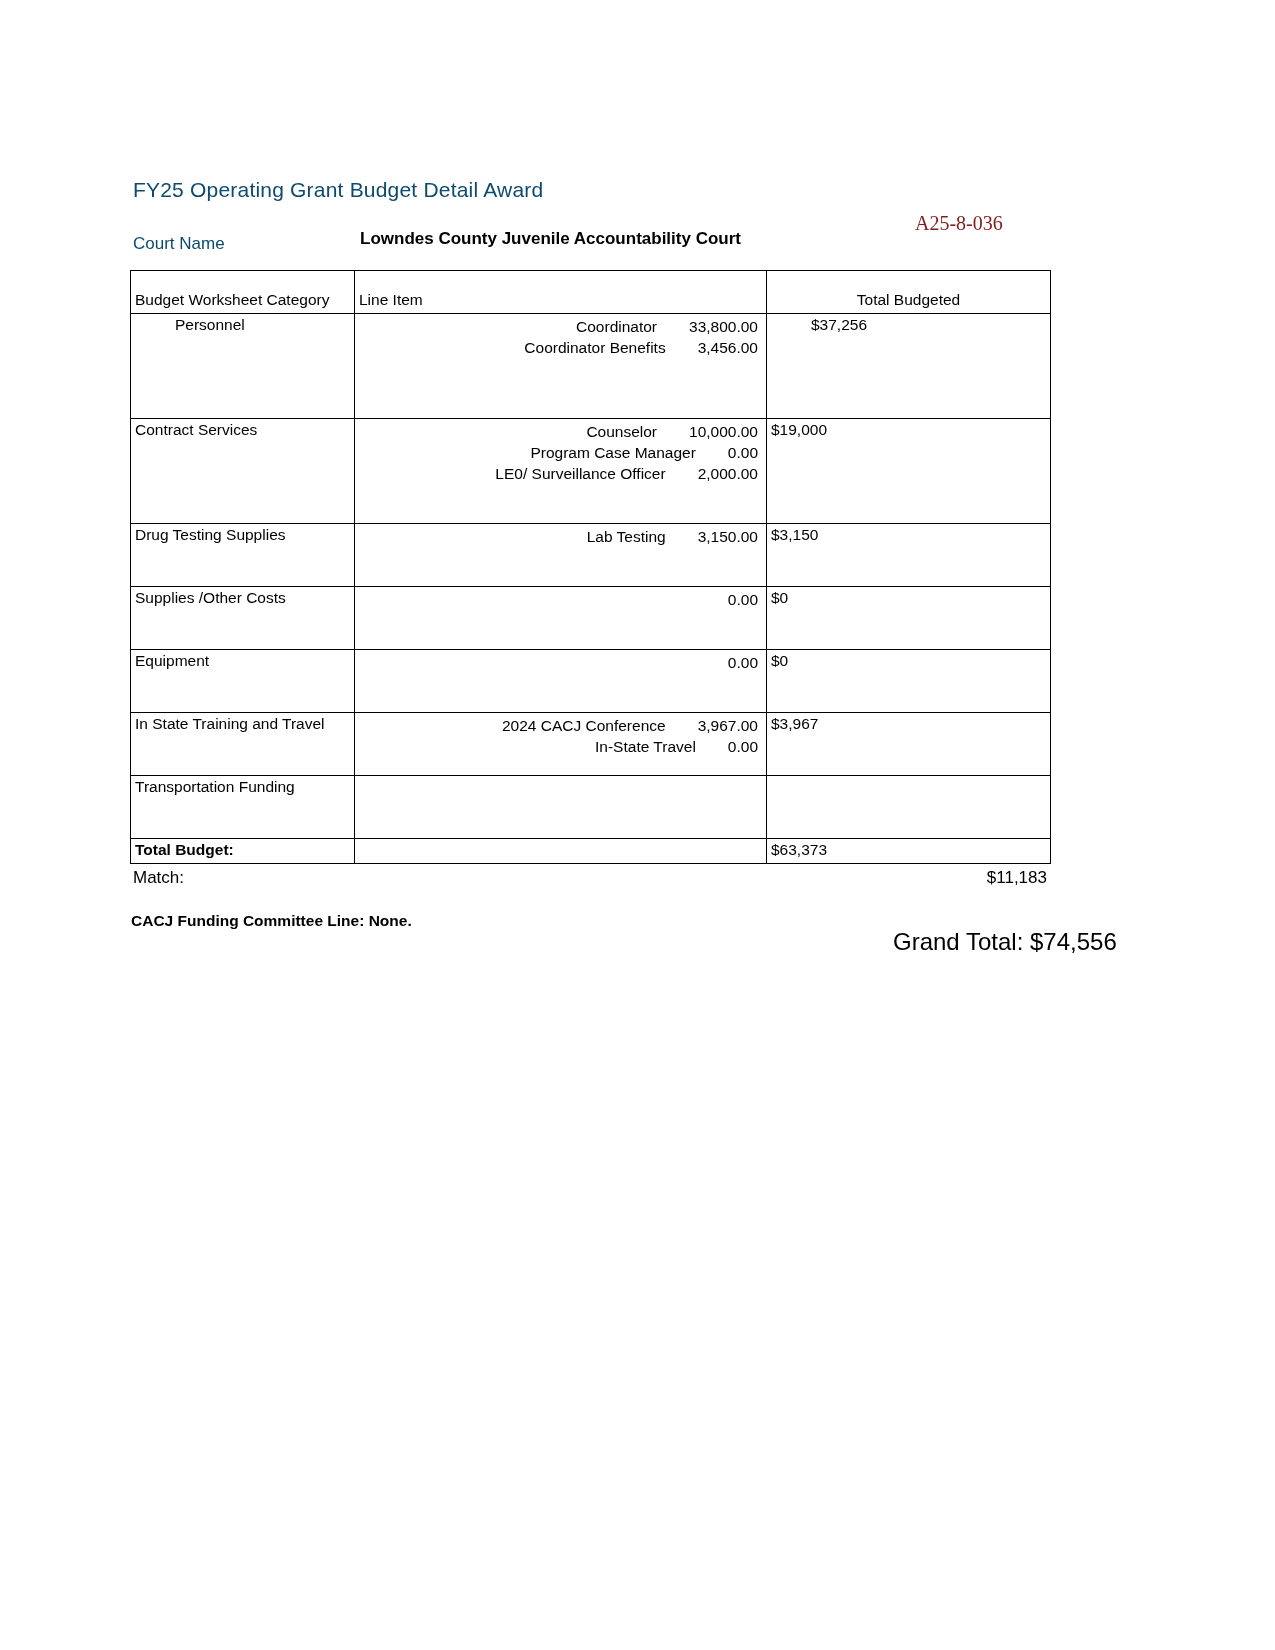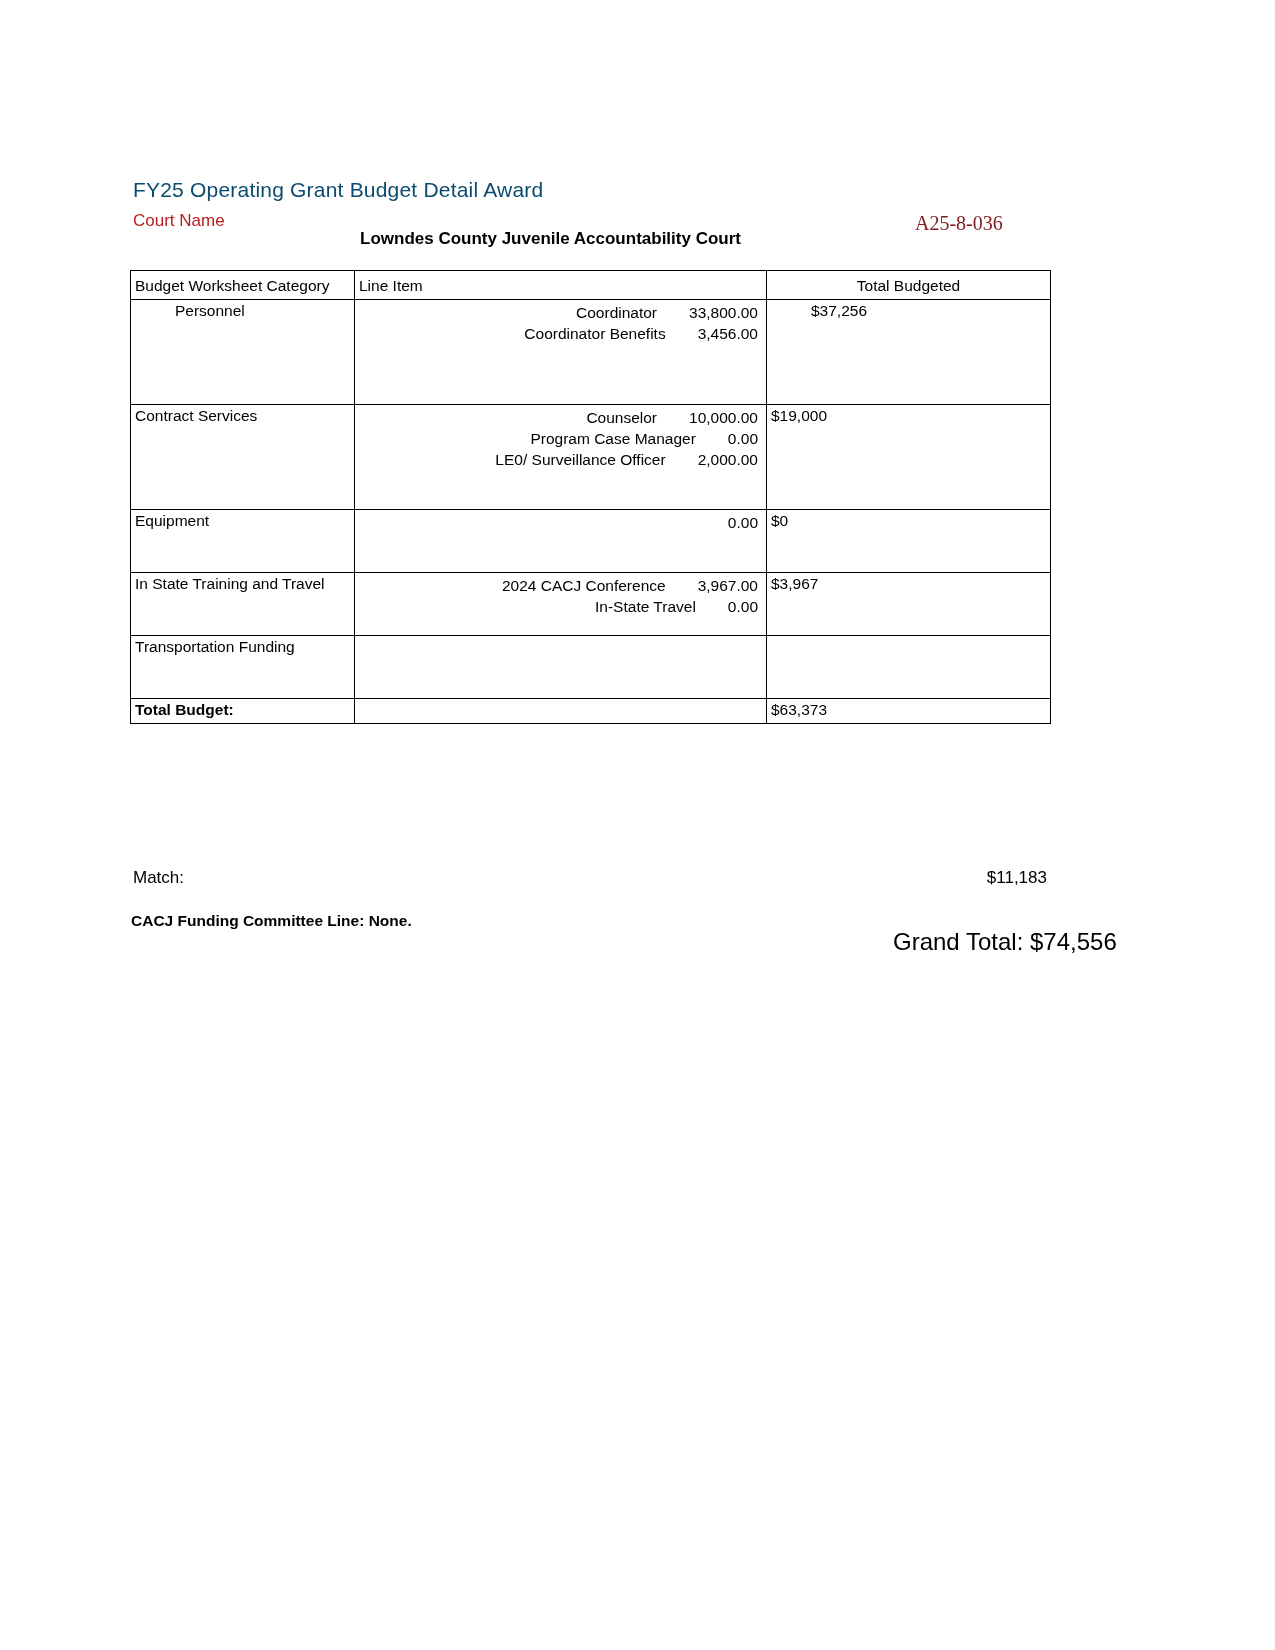--- a/index.html
+++ b/index.html
@@ -35,23 +35,23 @@
     left: 915px;
     top: 212px;
     font-size: 20px;
     font-family: "Liberation Serif", serif;
     color: #7f1d1d;
     white-space: nowrap;
   }
   .court-name-label {
     position: absolute;
     left: 133px;
-    top: 211px;
-    font-size: 17px;
-    color: #b91c1c;
+    top: 234px;
+    font-size: 17px;
+    color: #0c4a6e;
     white-space: nowrap;
   }
   .court-name-value {
     position: absolute;
     left: 360px;
     top: 229px;
     font-size: 17px;
     font-weight: bold;
     color: #000000;
     white-space: nowrap;
@@ -71,21 +71,21 @@
     border: 1px solid #000000;
     vertical-align: top;
     padding: 2px 4px 2px 4px;
     font-weight: normal;
     text-align: left;
   }
   .col-cat   { width: 224px; }
   .col-line  { width: 412px; margin-left: 44px; }
   .col-total { width: 284px; }
 
-  .hdr td { height: 20px; padding-top: 6px; padding-bottom: 2px; }
+  .hdr td { height: 20px; padding-top: 20px; padding-bottom: 2px; }
   .hdr .col-total { text-align: center; }
 
   .cat-cell { padding-left: 4px; }
   .amount-col-cell {
     padding: 0;
   }
   .li-row {
     display: flex;
     justify-content: flex-end;
     line-height: 21px;
@@ -194,21 +194,41 @@
             <span class="li-amt">0.00</span>
           </div>
           <div class="li-row">
             <span class="li-name">LE0/ Surveillance Officer</span>
             <span class="li-amt">2,000.00</span>
           </div>
         </td>
         <td class="total-cell">$19,000</td>
       </tr>
 
-
+      <tr class="row-drug">
+        <td class="cat-cell">Drug Testing Supplies</td>
+        <td class="amount-col-cell">
+          <div class="li-row">
+            <span class="li-name">Lab Testing</span>
+            <span class="li-amt">3,150.00</span>
+          </div>
+        </td>
+        <td class="total-cell">$3,150</td>
+      </tr>
+
+      <tr class="row-supplies">
+        <td class="cat-cell">Supplies /Other Costs</td>
+        <td class="amount-col-cell">
+          <div class="li-row">
+            <span class="li-name"></span>
+            <span class="li-amt">0.00</span>
+          </div>
+        </td>
+        <td class="total-cell">$0</td>
+      </tr>
 
       <tr class="row-equipment">
         <td class="cat-cell">Equipment</td>
         <td class="amount-col-cell">
           <div class="li-row">
             <span class="li-name"></span>
             <span class="li-amt">0.00</span>
           </div>
         </td>
         <td class="total-cell">$0</td>

